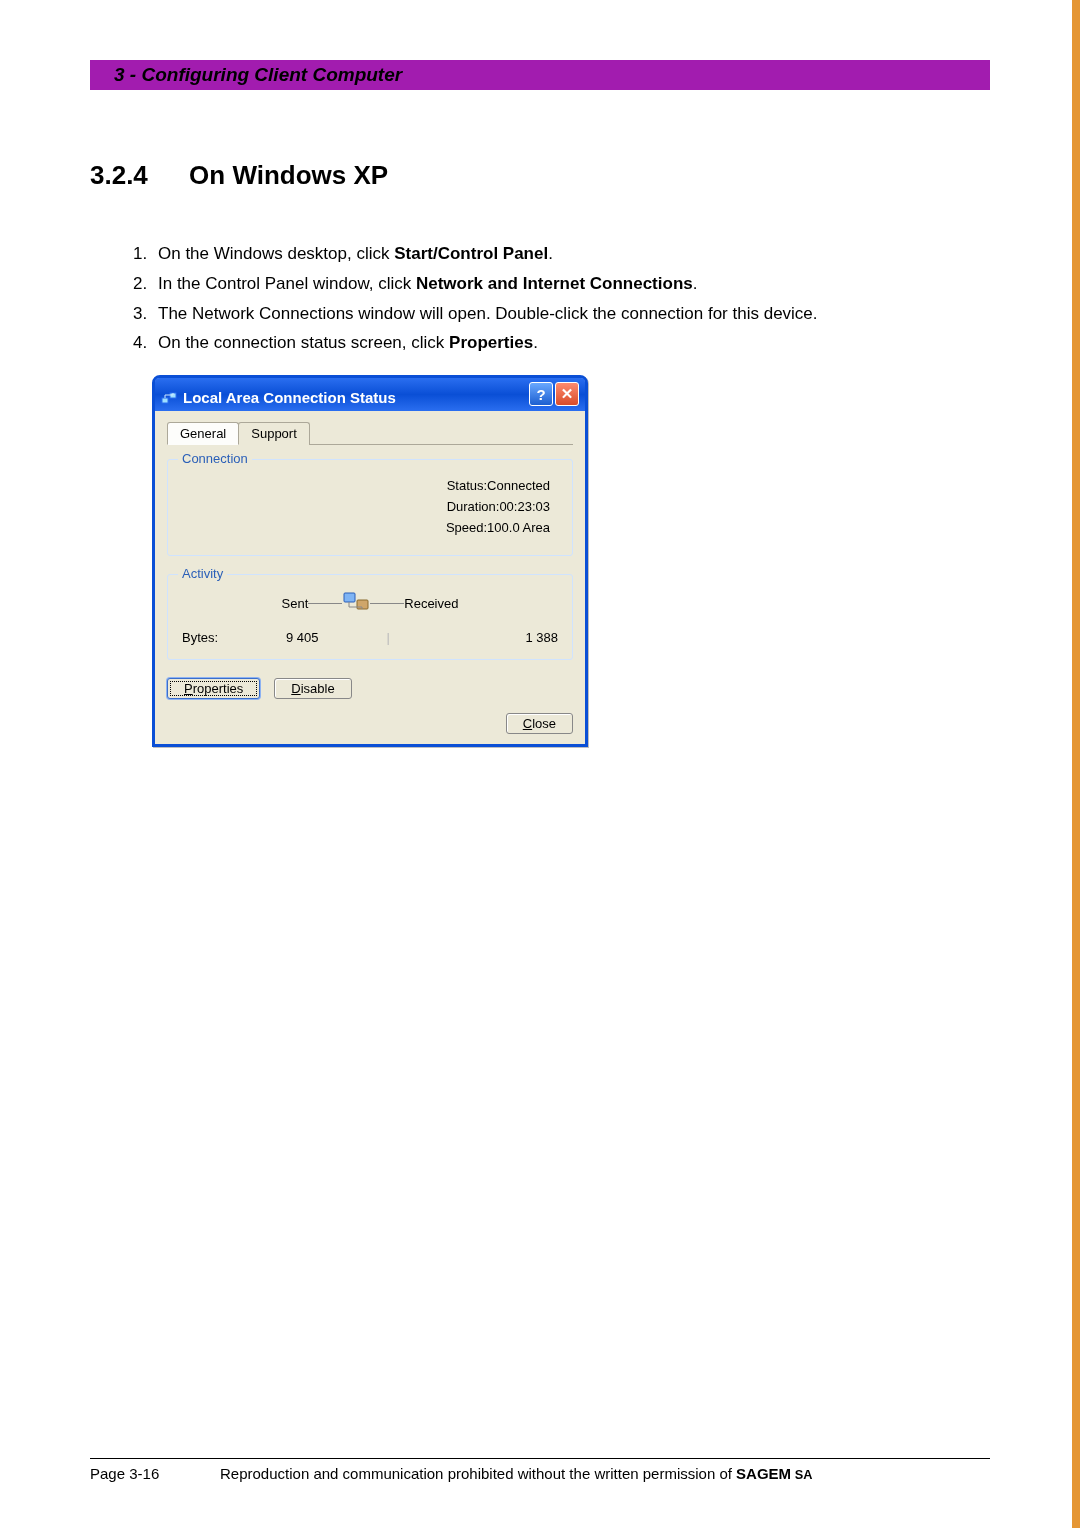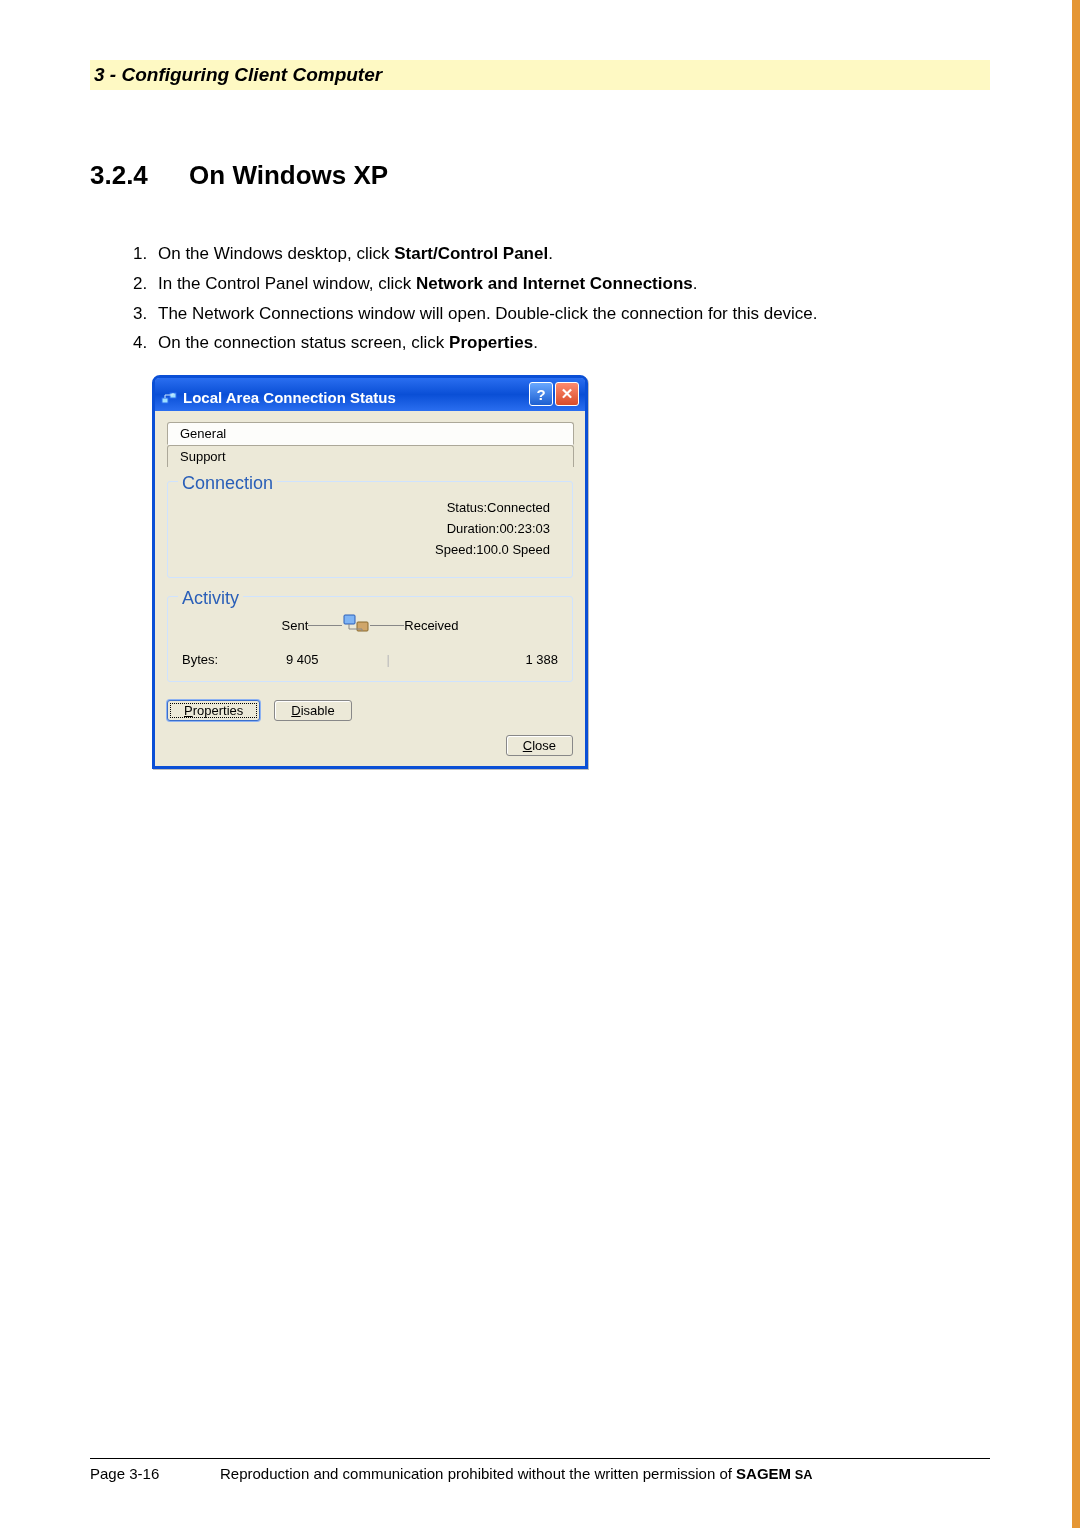--- a/index.html
+++ b/index.html
@@ -13,25 +13,25 @@
     position: relative;
     box-sizing: border-box;
   }
   .page {
     padding: 60px 90px 0 90px;
     box-sizing: border-box;
     height: 100%;
     position: relative;
   }
   .header-bar {
-    background: #fef9c3;
+    background: #a21caf;
     font-style: italic;
     font-weight: bold;
     font-size: 19px;
-    padding: 4px 4px;
+    padding: 4px 24px;
   }
   .section-heading {
     font-weight: bold;
     font-size: 26px;
     margin-top: 70px;
   }
   .section-heading .num { display: inline-block; margin-right: 34px; }
   ol.steps {
     margin-top: 48px;
     margin-left: 36px;
@@ -77,21 +77,21 @@
     border-radius: 3px;
     margin-left: 2px;
     display: inline-flex; align-items: center; justify-content: center;
     font-weight: bold;
     font-size: 15px;
   }
   .xp-help-btn { background: linear-gradient(to bottom,#6aa8ff,#1d5fd0); color:#fff; }
   .xp-close-btn { background: linear-gradient(to bottom,#ff8b6f,#d84c2a); color:#fff; }
 
   .xp-body { padding: 10px 12px 10px 12px; }
-  .xp-tabs { display: flex; border-bottom: 1px solid #aca899; margin-bottom: 14px; flex-direction: column; }
+  .xp-tabs { display: flex; border-bottom: 1px solid #aca899; margin-bottom: 14px; }
   .xp-tab {
     padding: 3px 12px;
     border: 1px solid #aca899;
     border-bottom: none;
     background: #ece9d8;
     margin-right: -1px;
     border-radius: 3px 3px 0 0;
     position: relative;
     top: 1px;
     font-size: 13px;
@@ -107,21 +107,21 @@
     padding: 12px 14px 14px 14px;
     margin-bottom: 18px;
     position: relative;
   }
   .fieldset .legend {
     position: absolute;
     top: -9px; left: 10px;
     background: #ece9d8;
     padding: 0 4px;
     color: #2a5fb8;
-    font-size: 18px;
+    font-size: 13px;
   }
   .row { display: flex; justify-content: flex-end; margin: 6px 8px; }
 
   .activity-mid {
     display: flex; align-items: center; justify-content: center;
     margin: 4px 0 14px 0;
   }
   .activity-mid .dash { width: 34px; border-top: 1px solid #888; height: 0; }
   .activity-icon { color: #5b8edc; }
   .bytes-row {
@@ -213,21 +213,21 @@
         <div class="row">
           <span>Status:</span>
           <span>Connected</span>
         </div>
         <div class="row">
           <span>Duration:</span>
           <span>00:23:03</span>
         </div>
         <div class="row">
           <span>Speed:</span>
-          <span>100.0 Speed</span>
+          <span>100.0 Area</span>
         </div>
       </div>
 
       <div class="fieldset">
         <div class="legend">Activity</div>
         <div class="activity-mid">
           <span>Sent</span>
           <span class="dash"></span>
           <span class="activity-icon">
             <svg width="28" height="22" viewBox="0 0 28 22">

